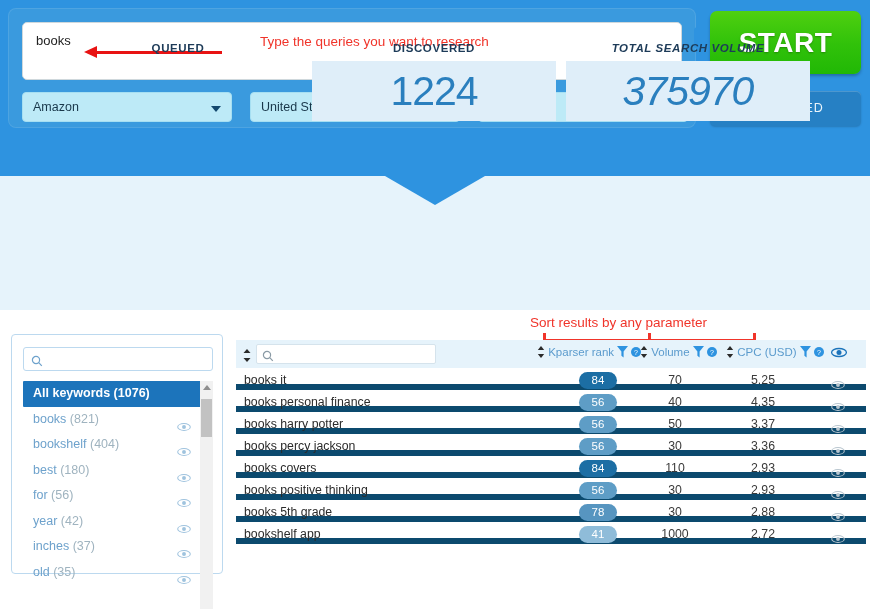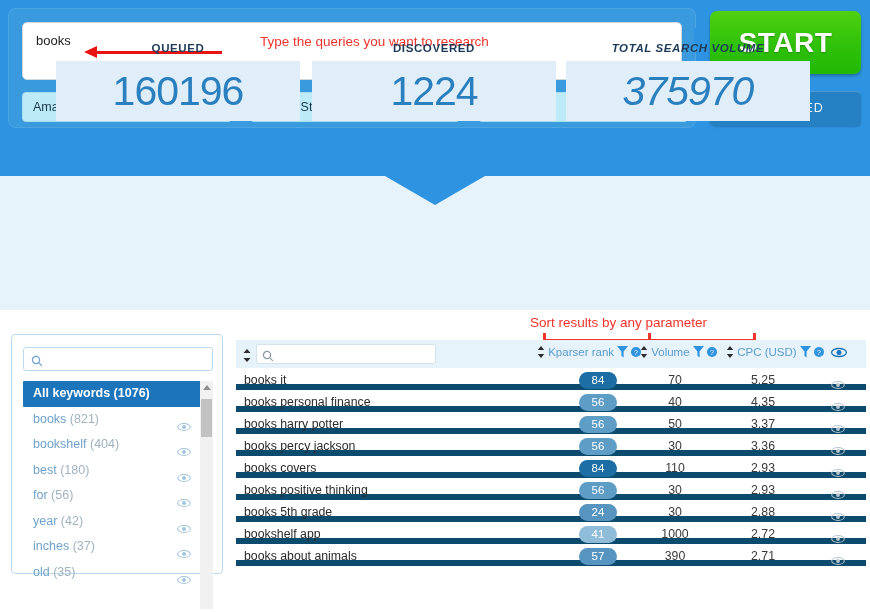--- a/index.html
+++ b/index.html
@@ -250,23 +250,20 @@
     <div class="notch"></div>
     <div class="start-btn">START</div>
     <div class="advanced-btn">ADVANCED</div>
   </div>
 
   <div class="stats-band"></div>
   <div class="stats-arrow"></div>
 
   <div class="stat" id="stat-queued">
     <div class="cap">QUEUED</div>
-    <div class="val-box">
-        <div class="val">160196</div>
-      </div>
   </div>
   <div class="stat" id="stat-discovered">
     <div class="cap">DISCOVERED</div>
     <div class="val-box">
         <div class="val">1224</div>
       </div>
   </div>
   <div class="stat" id="stat-volume">
     <div class="cap">TOTAL SEARCH VOLUME</div>
     <div class="val-box">
@@ -480,43 +477,33 @@
           <span class="badge" style="background:#5e9dc6">56</span>
           <span class="vol">30</span>
           <span class="cpc">2.93</span>
           <span class="eye"><svg width="14" height="10" viewBox="0 0 16 11">
               <ellipse cx="8" cy="5.5" rx="7.2" ry="3.9" fill="none" stroke="#b9c6cf" stroke-width="1.2"></ellipse>
               <circle cx="8" cy="5.5" r="2.2" fill="#b9c6cf"></circle>
             </svg></span>
         </div>
         <div class="row">
           <span class="kw">books 5th grade</span>
-          <span class="badge" style="background:#5795c0">24</span>
+          <span class="badge" style="background:#5795c0">78</span>
           <span class="vol">30</span>
           <span class="cpc">2.88</span>
           <span class="eye"><svg width="14" height="10" viewBox="0 0 16 11">
               <ellipse cx="8" cy="5.5" rx="7.2" ry="3.9" fill="none" stroke="#b9c6cf" stroke-width="1.2"></ellipse>
               <circle cx="8" cy="5.5" r="2.2" fill="#b9c6cf"></circle>
             </svg></span>
         </div>
         <div class="row">
           <span class="kw">bookshelf app</span>
           <span class="badge" style="background:#8fbcd9">41</span>
           <span class="vol">1000</span>
           <span class="cpc">2.72</span>
           <span class="eye"><svg width="14" height="10" viewBox="0 0 16 11">
               <ellipse cx="8" cy="5.5" rx="7.2" ry="3.9" fill="none" stroke="#b9c6cf" stroke-width="1.2"></ellipse>
               <circle cx="8" cy="5.5" r="2.2" fill="#b9c6cf"></circle>
             </svg></span>
         </div>
-        <div class="row">
-          <span class="kw">books about animals</span>
-          <span class="badge" style="background:#5795c0">57</span>
-          <span class="vol">390</span>
-          <span class="cpc">2.71</span>
-          <span class="eye"><svg width="14" height="10" viewBox="0 0 16 11">
-              <ellipse cx="8" cy="5.5" rx="7.2" ry="3.9" fill="none" stroke="#b9c6cf" stroke-width="1.2"></ellipse>
-              <circle cx="8" cy="5.5" r="2.2" fill="#b9c6cf"></circle>
-            </svg></span>
-        </div>
       </div>
   </div>
 </div>
 
 </body></html>

